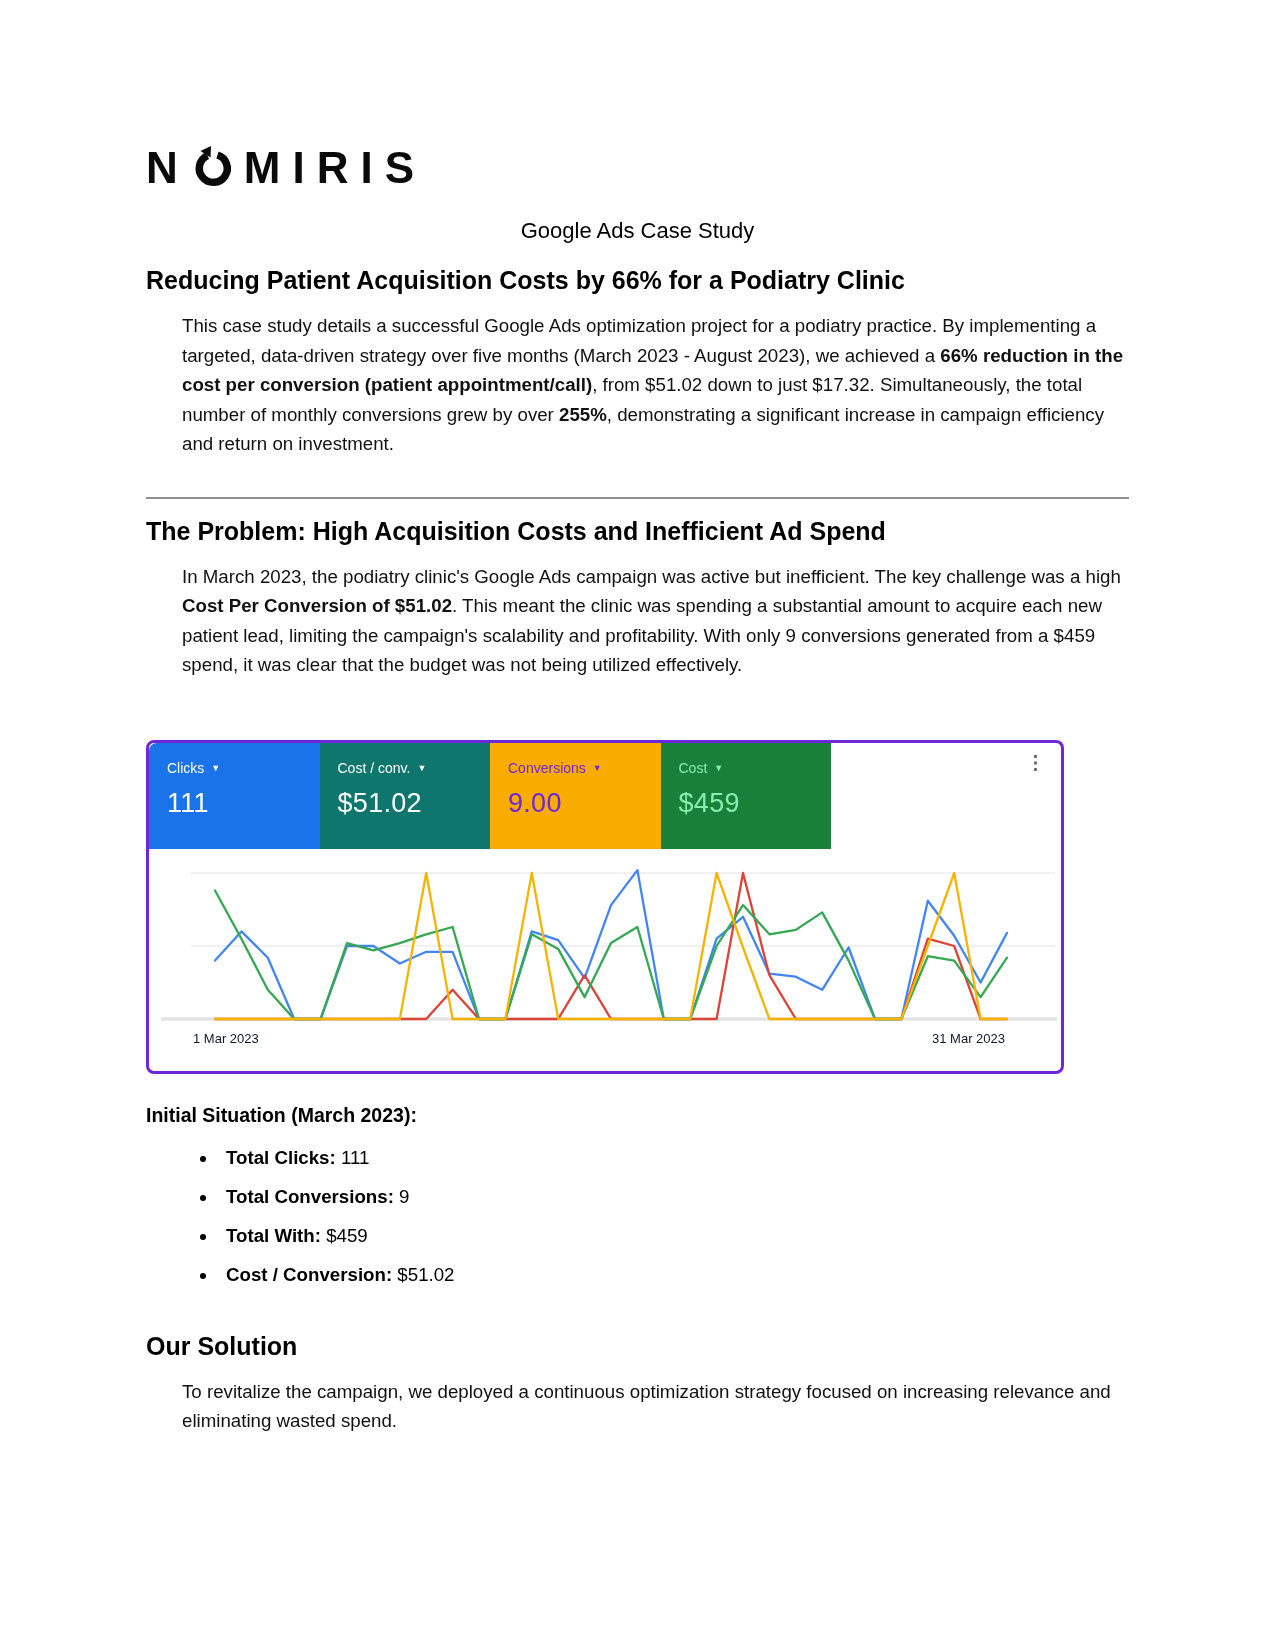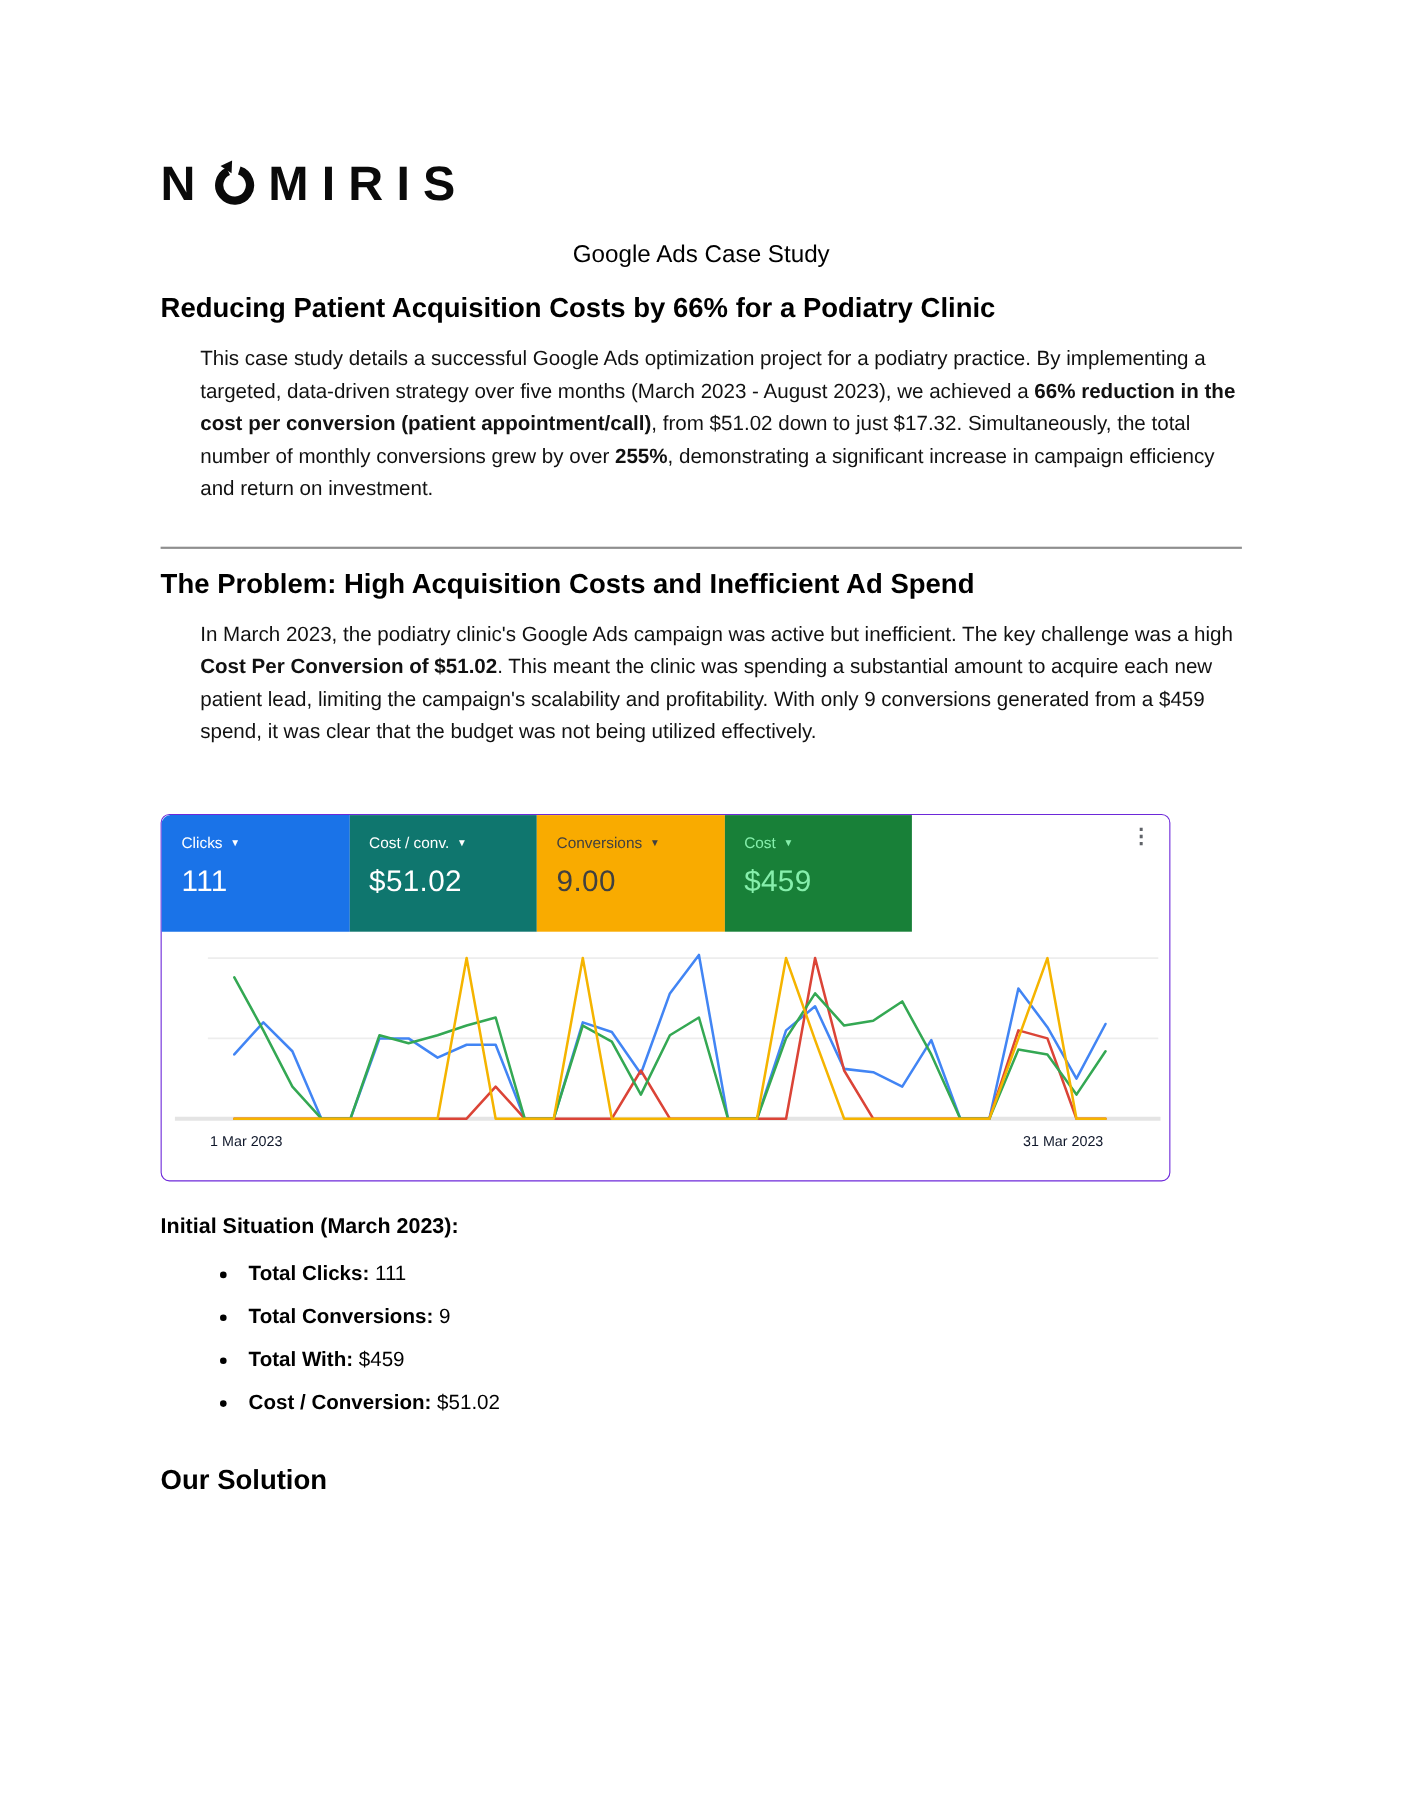--- a/index.html
+++ b/index.html
@@ -14,21 +14,21 @@
 
   .eyebrow { margin-top: 24px; font-size: 22px; font-weight: 400; text-align: center; }
   h1.doc-title { margin-top: 22px; font-size: 25px; font-weight: 700; }
   p.body-text { margin-top: 16px; font-size: 18.7px; line-height: 29.5px; color: #111; margin-left: 36px; }
 
   .divider { margin-top: 38px; border: none; border-top: 2px solid #8f8f8f; height: 0; }
   h2.section-heading { margin-top: 18px; font-size: 25px; font-weight: 700; }
 
   
   .ads-card { position: relative; margin-top: 60px; width: 918px; height: 334px;
-              border: 1px solid #6d28d9; border-radius: 8px; background: #fff; }
+              border: 3px solid #6d28d9; border-radius: 8px; background: #fff; }
   .tiles { display: flex; }
   .tile { width: 170.5px; height: 106px; padding: 17px 18px 0 18px; }
   .tile:first-child { border-top-left-radius: 8px; }
   .tile-label-row { font-size: 14px; display: flex; align-items: center; }
   .tile-caret { font-size: 9px; margin-left: 7px; }
   .tile-value { margin-top: 12px; font-size: 27px; font-weight: 400; letter-spacing: 0.3px; }
   .kebab { position: absolute; top: 10px; right: 16px; color: #5f6368; font-size: 19px;
            line-height: 20px; cursor: pointer; font-weight: 700; }
   .chart-wrap { position: absolute; left: 0; top: 110px; width: 916px; }
   .chart-labels { display: flex; justify-content: space-between; padding: 2px 60px 0 44px;
@@ -79,21 +79,21 @@
         </div>
         <div class="tile-value">111</div>
       </div>
       <div class="tile" style="background: #0f766e; color: rgb(255, 255, 255);">
         <div class="tile-label-row">
           <span>Cost / conv.</span>
           <span class="tile-caret">▼</span>
         </div>
         <div class="tile-value">$51.02</div>
       </div>
-      <div class="tile" style="background: rgb(249, 171, 0); color: #404040;">
+      <div class="tile" style="background: rgb(249, 171, 0); color: #6d28d9;">
         <div class="tile-label-row">
           <span>Conversions</span>
           <span class="tile-caret">▼</span>
         </div>
         <div class="tile-value">9.00</div>
       </div>
       <div class="tile" style="background: rgb(24, 128, 56); color: #86efac;">
         <div class="tile-label-row">
           <span>Cost</span>
           <span class="tile-caret">▼</span>
@@ -139,14 +139,15 @@
       <span>$459</span>
     </li>
     <li>
       <span class="stat-label">Cost / Conversion:</span>
       <span>$51.02</span>
     </li>
   </ul>
 
   <h2 class="solution-heading">Our Solution</h2>
 
+  <p class="body-text"><span>To revitalize the campaign, we deployed a continuous optimization strategy focused on increasing relevance and eliminating wasted spend.</span></p>
 
 </div>
 
 </body></html>

